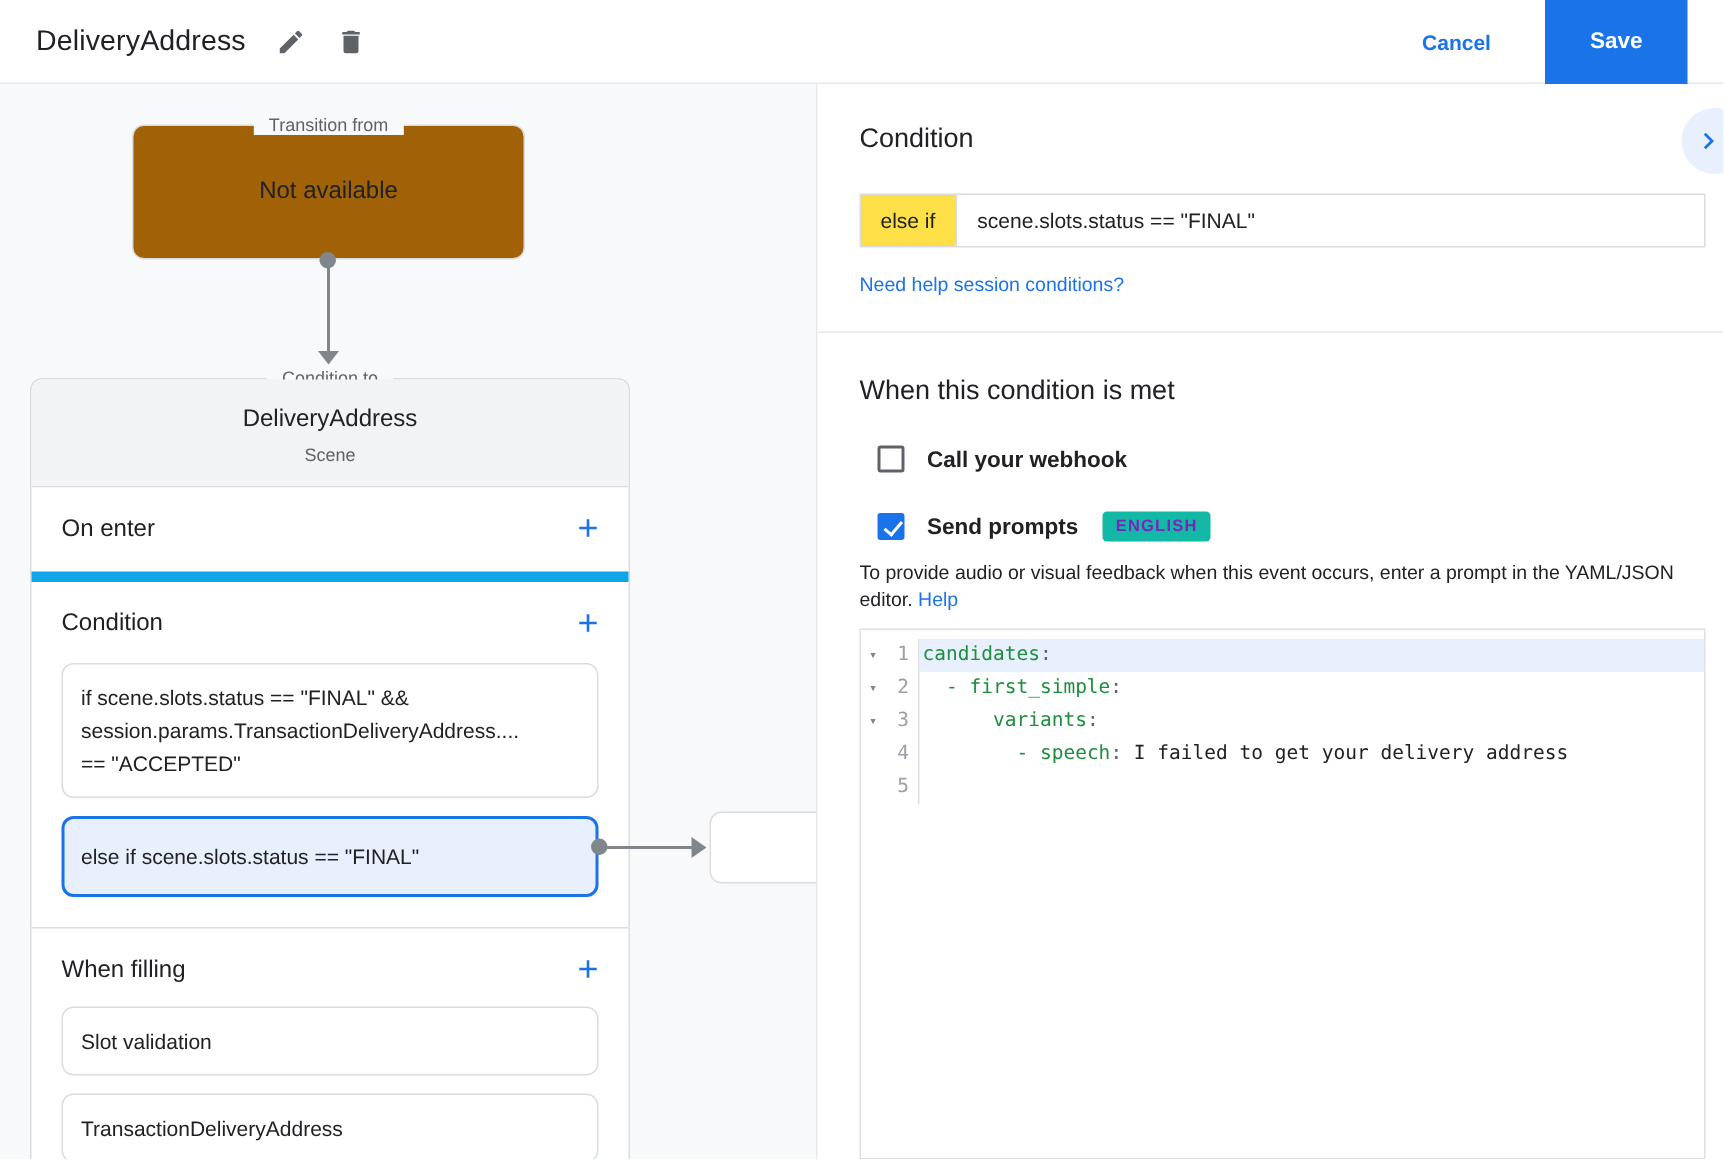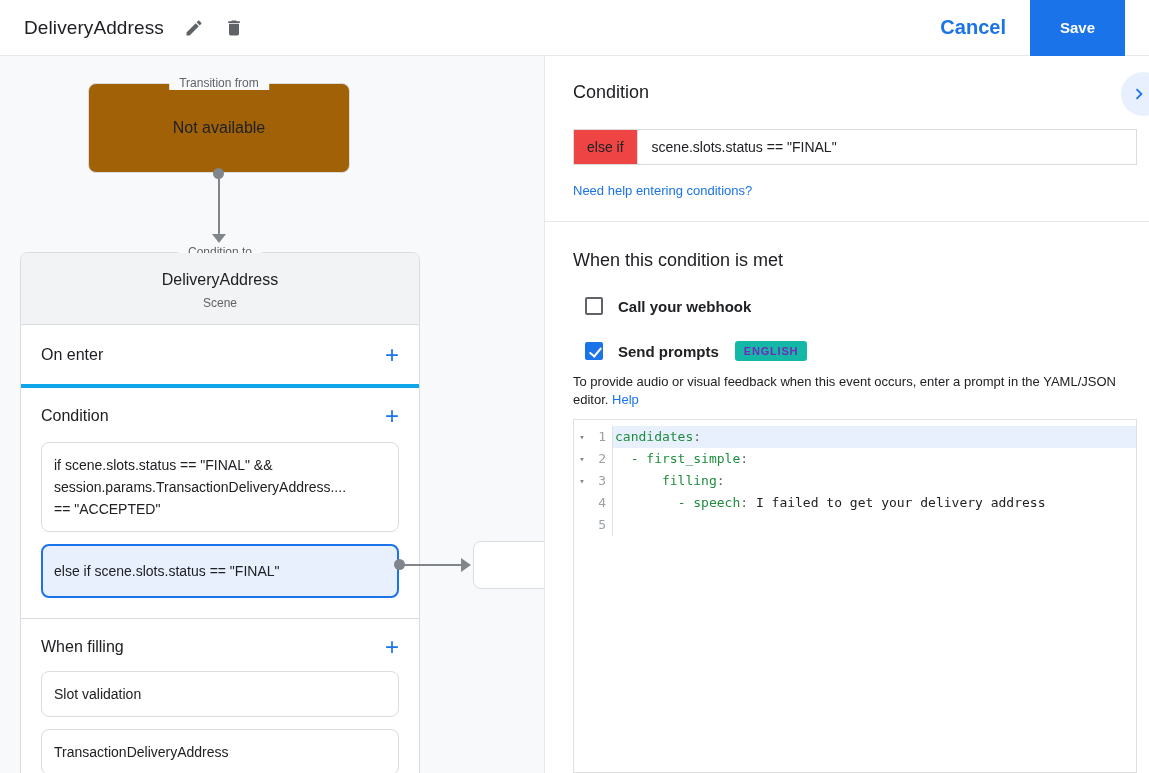--- a/index.html
+++ b/index.html
@@ -7,22 +7,22 @@
               font-family:"Liberation Sans", sans-serif; color:#202124; }
 
   
   .topbar { height:56px; background:#fff; border-bottom:1px solid #e6e8ea;
             display:flex; align-items:center; padding:0 24px; }
   .topbar .title { font-size:19px; color:#202124; letter-spacing:.1px; }
   .icon-btn { border:none; background:none; cursor:pointer; margin-left:20px;
               display:flex; align-items:center; }
   .icon-btn svg { fill:#5f6368; }
   .topbar-spacer { flex:1; }
-  .btn-text { border:none; background:none; color:#1a73e8; font-size:20px;
-              font-weight:600; cursor:pointer; margin-right:24px; font-family:inherit; }
+  .btn-text { border:none; background:none; color:#1a73e8; font-size:14px;
+              font-weight:600; cursor:pointer; margin-right:36px; font-family:inherit; }
   .btn-filled { border:none; background:#1a73e8; color:#fff; font-size:15px;
               font-weight:600; cursor:pointer; border-radius:4px; padding:27px 30px;
               font-family:inherit; }
 
   
   .main { display:flex; height:717px; }
 
   
   .diagram { position:relative; width:545px; background:#f8f9fa;
              border-right:1px solid #e6e8ea; overflow:hidden; flex:none; }
@@ -43,21 +43,21 @@
                   border-top:9px solid #80868b; }
 
   .scene-card { position:absolute; left:20px; top:196px; width:400px; height:600px;
                 background:#fff; border:1px solid #dadce0; border-radius:8px 8px 0 0; }
   .scene-head { position:relative; background:#f1f3f4; border-bottom:1px solid #dadce0;
                 border-radius:8px 8px 0 0; padding:18px 0 14px; text-align:center; }
   .scene-head .scene-title { font-size:16px; color:#202124; }
   .scene-head .scene-sub { font-size:12px; color:#5f6368; margin-top:7px; }
 
   .row-simple { display:flex; align-items:center; justify-content:space-between;
-                padding:11px 20px; height:63px; border-bottom:4px solid #0ea5e9;
+                padding:11px 20px; height:63px; border-bottom:7px solid #0ea5e9;
                 font-size:16px; }
   .plus-btn { border:none; background:none; color:#1a73e8; font-size:24px;
               font-weight:300; cursor:pointer; line-height:1; font-family:inherit; }
   .section { padding:16px 20px 20px; border-bottom:1px solid #dadce0; }
   .section-head { display:flex; align-items:center; justify-content:space-between;
                   font-size:16px; }
   .cond-box { margin-top:14px; border:1px solid #dadce0; border-radius:8px;
               background:#fff; padding:11px 12px; font-size:14px; line-height:22px;
               color:#202124; cursor:pointer; }
   .cond-box.selected { border:2px solid #1a73e8; background:#e8f0fe;
@@ -80,21 +80,21 @@
             padding:26px 13px 0 28px; display:flex; flex-direction:column; }
   .detail-head { display:flex; align-items:flex-start; }
   .detail-head h1 { font-size:18px; font-weight:400; color:#202124; }
   .collapse-btn { position:absolute; top:16px; right:-16px; width:44px; height:44px;
                   border-radius:50%; background:#e8f0fe; border:none; cursor:pointer;
                   display:flex; align-items:center; padding-left:7px; }
   .collapse-btn svg { fill:#1a73e8; }
 
   .cond-row { display:flex; align-items:stretch; border:1px solid #dadce0;
               height:36px; width:564px; margin-top:26px; background:#fff; }
-  .cond-prefix { background:#ef4444; border-right:1px solid #dadce0; padding:0 13px;
+  .cond-prefix { background:#fde047; border-right:1px solid #dadce0; padding:0 13px;
                  font-size:14px; color:#202124; display:flex; align-items:center; }
   .cond-input { flex:1; border:none; outline:none; font-size:14px; color:#202124;
                 padding:0 14px; font-family:inherit; background:#fff; }
   .link { color:#1a73e8; font-size:13px; text-decoration:none; cursor:pointer; }
   .help-row { margin-top:16px; }
   .divider { height:1px; background:#e6e8ea; margin:22px -13px 0 -28px; flex:none; }
 
   .when-head { font-size:18px; font-weight:400; margin-top:28px; }
   .cb-row { display:flex; align-items:center; margin-top:26px;padding-left:12px; }
   .cb { width:18px; height:18px; border:2px solid #5f6368; border-radius:2px;
@@ -217,21 +217,21 @@
             <path d="M10 6L8.59 7.41 13.17 12l-4.58 4.59L10 18l6-6z"></path>
           </svg>
       </span>
     </button>
 
     <div class="cond-row">
       <span class="cond-prefix">else if</span>
       <input class="cond-input" type="text" value="scene.slots.status == &quot;FINAL&quot;" style="">
     </div>
     <div class="help-row">
-      <a class="link">Need help entering conditions?</a>
+      <a class="link">Need help session conditions?</a>
     </div>
 
     <div class="divider"></div>
 
     <h2 class="when-head">When this condition is met</h2>
 
     <div class="cb-row">
       <span class="cb" role="checkbox" aria-checked="false"></span>
       <span class="cb-label">Call your webhook</span>
     </div>
@@ -256,21 +256,21 @@
       <div class="code-line">
         <span class="fold">▾</span>
         <span class="lnum">2</span>
         <span class="gut-sep"></span>
         <span class="code"><span class="tok-val">  </span><span class="tok-dash">- </span><span class="tok-key">first_simple</span><span class="tok-sep">:</span><span class="tok-val"></span></span>
       </div>
       <div class="code-line">
         <span class="fold">▾</span>
         <span class="lnum">3</span>
         <span class="gut-sep"></span>
-        <span class="code"><span class="tok-val">      </span><span class="tok-dash"></span><span class="tok-key">filling</span><span class="tok-sep">:</span><span class="tok-val"></span></span>
+        <span class="code"><span class="tok-val">      </span><span class="tok-dash"></span><span class="tok-key">variants</span><span class="tok-sep">:</span><span class="tok-val"></span></span>
       </div>
       <div class="code-line">
         <span class="fold"></span>
         <span class="lnum">4</span>
         <span class="gut-sep"></span>
         <span class="code"><span class="tok-val">        </span><span class="tok-dash">- </span><span class="tok-key">speech</span><span class="tok-sep">: </span><span class="tok-val">I failed to get your delivery address</span></span>
       </div>
       <div class="code-line">
         <span class="fold"></span>
         <span class="lnum">5</span>

